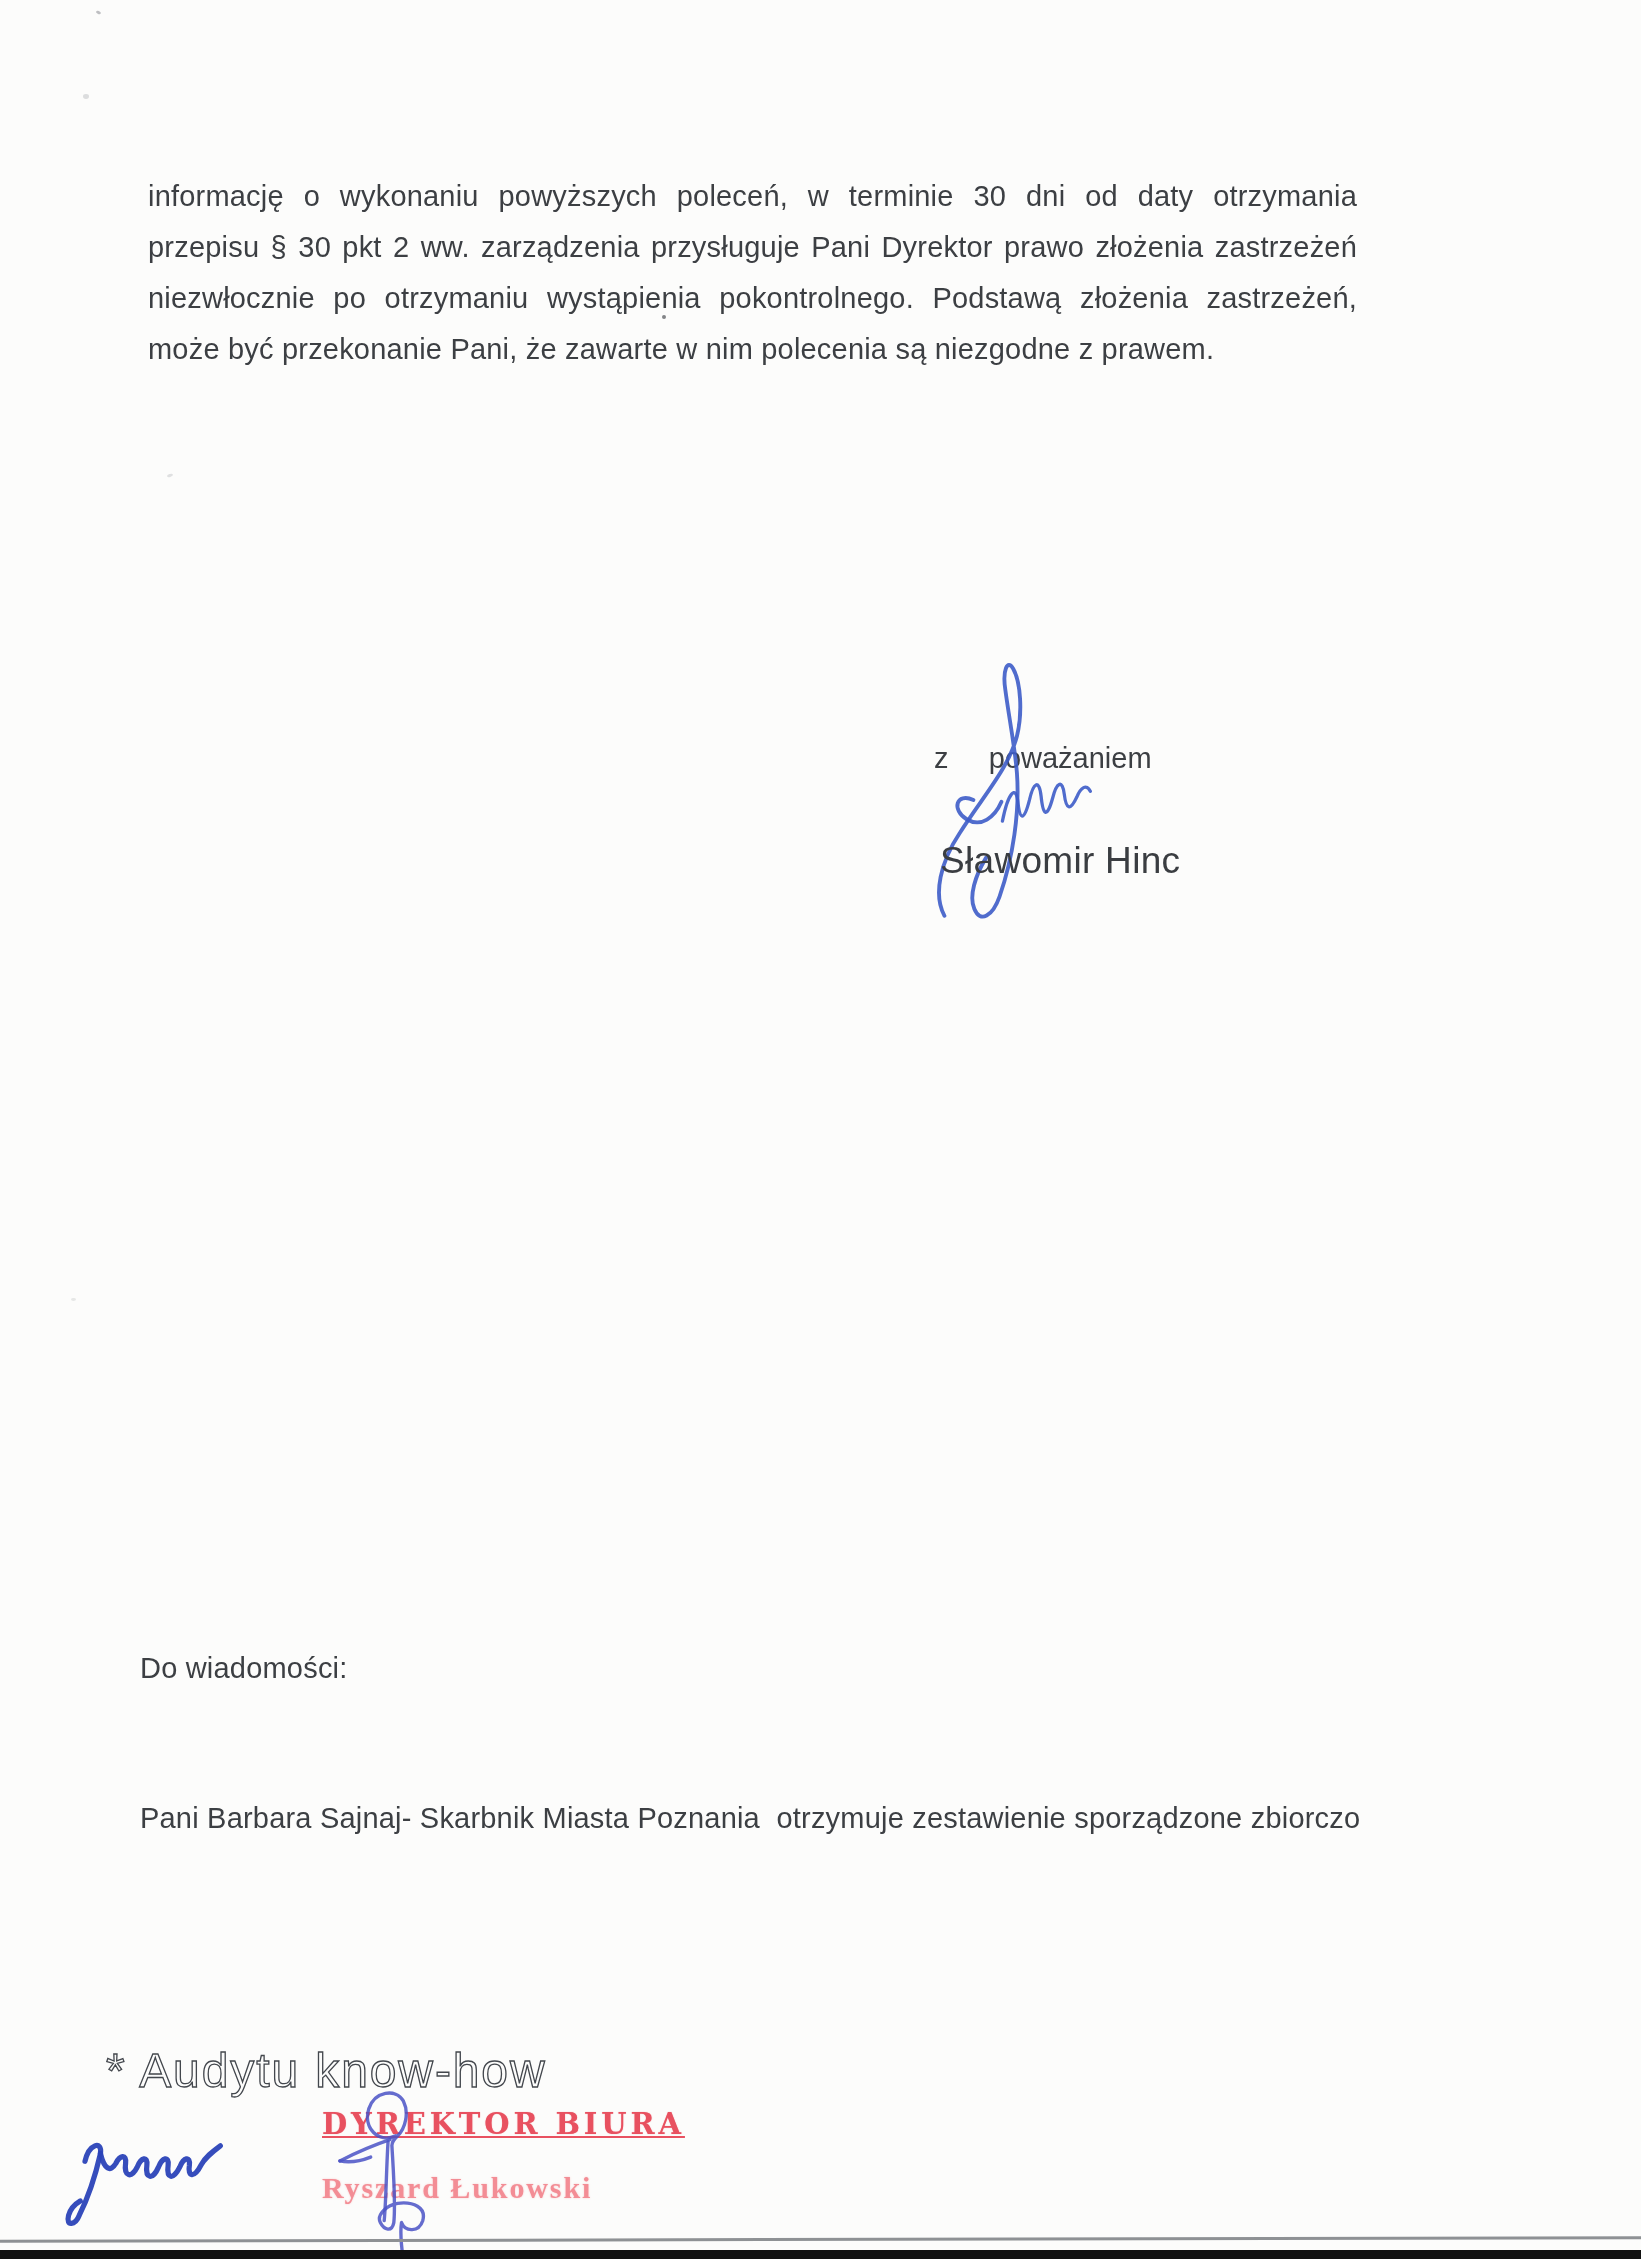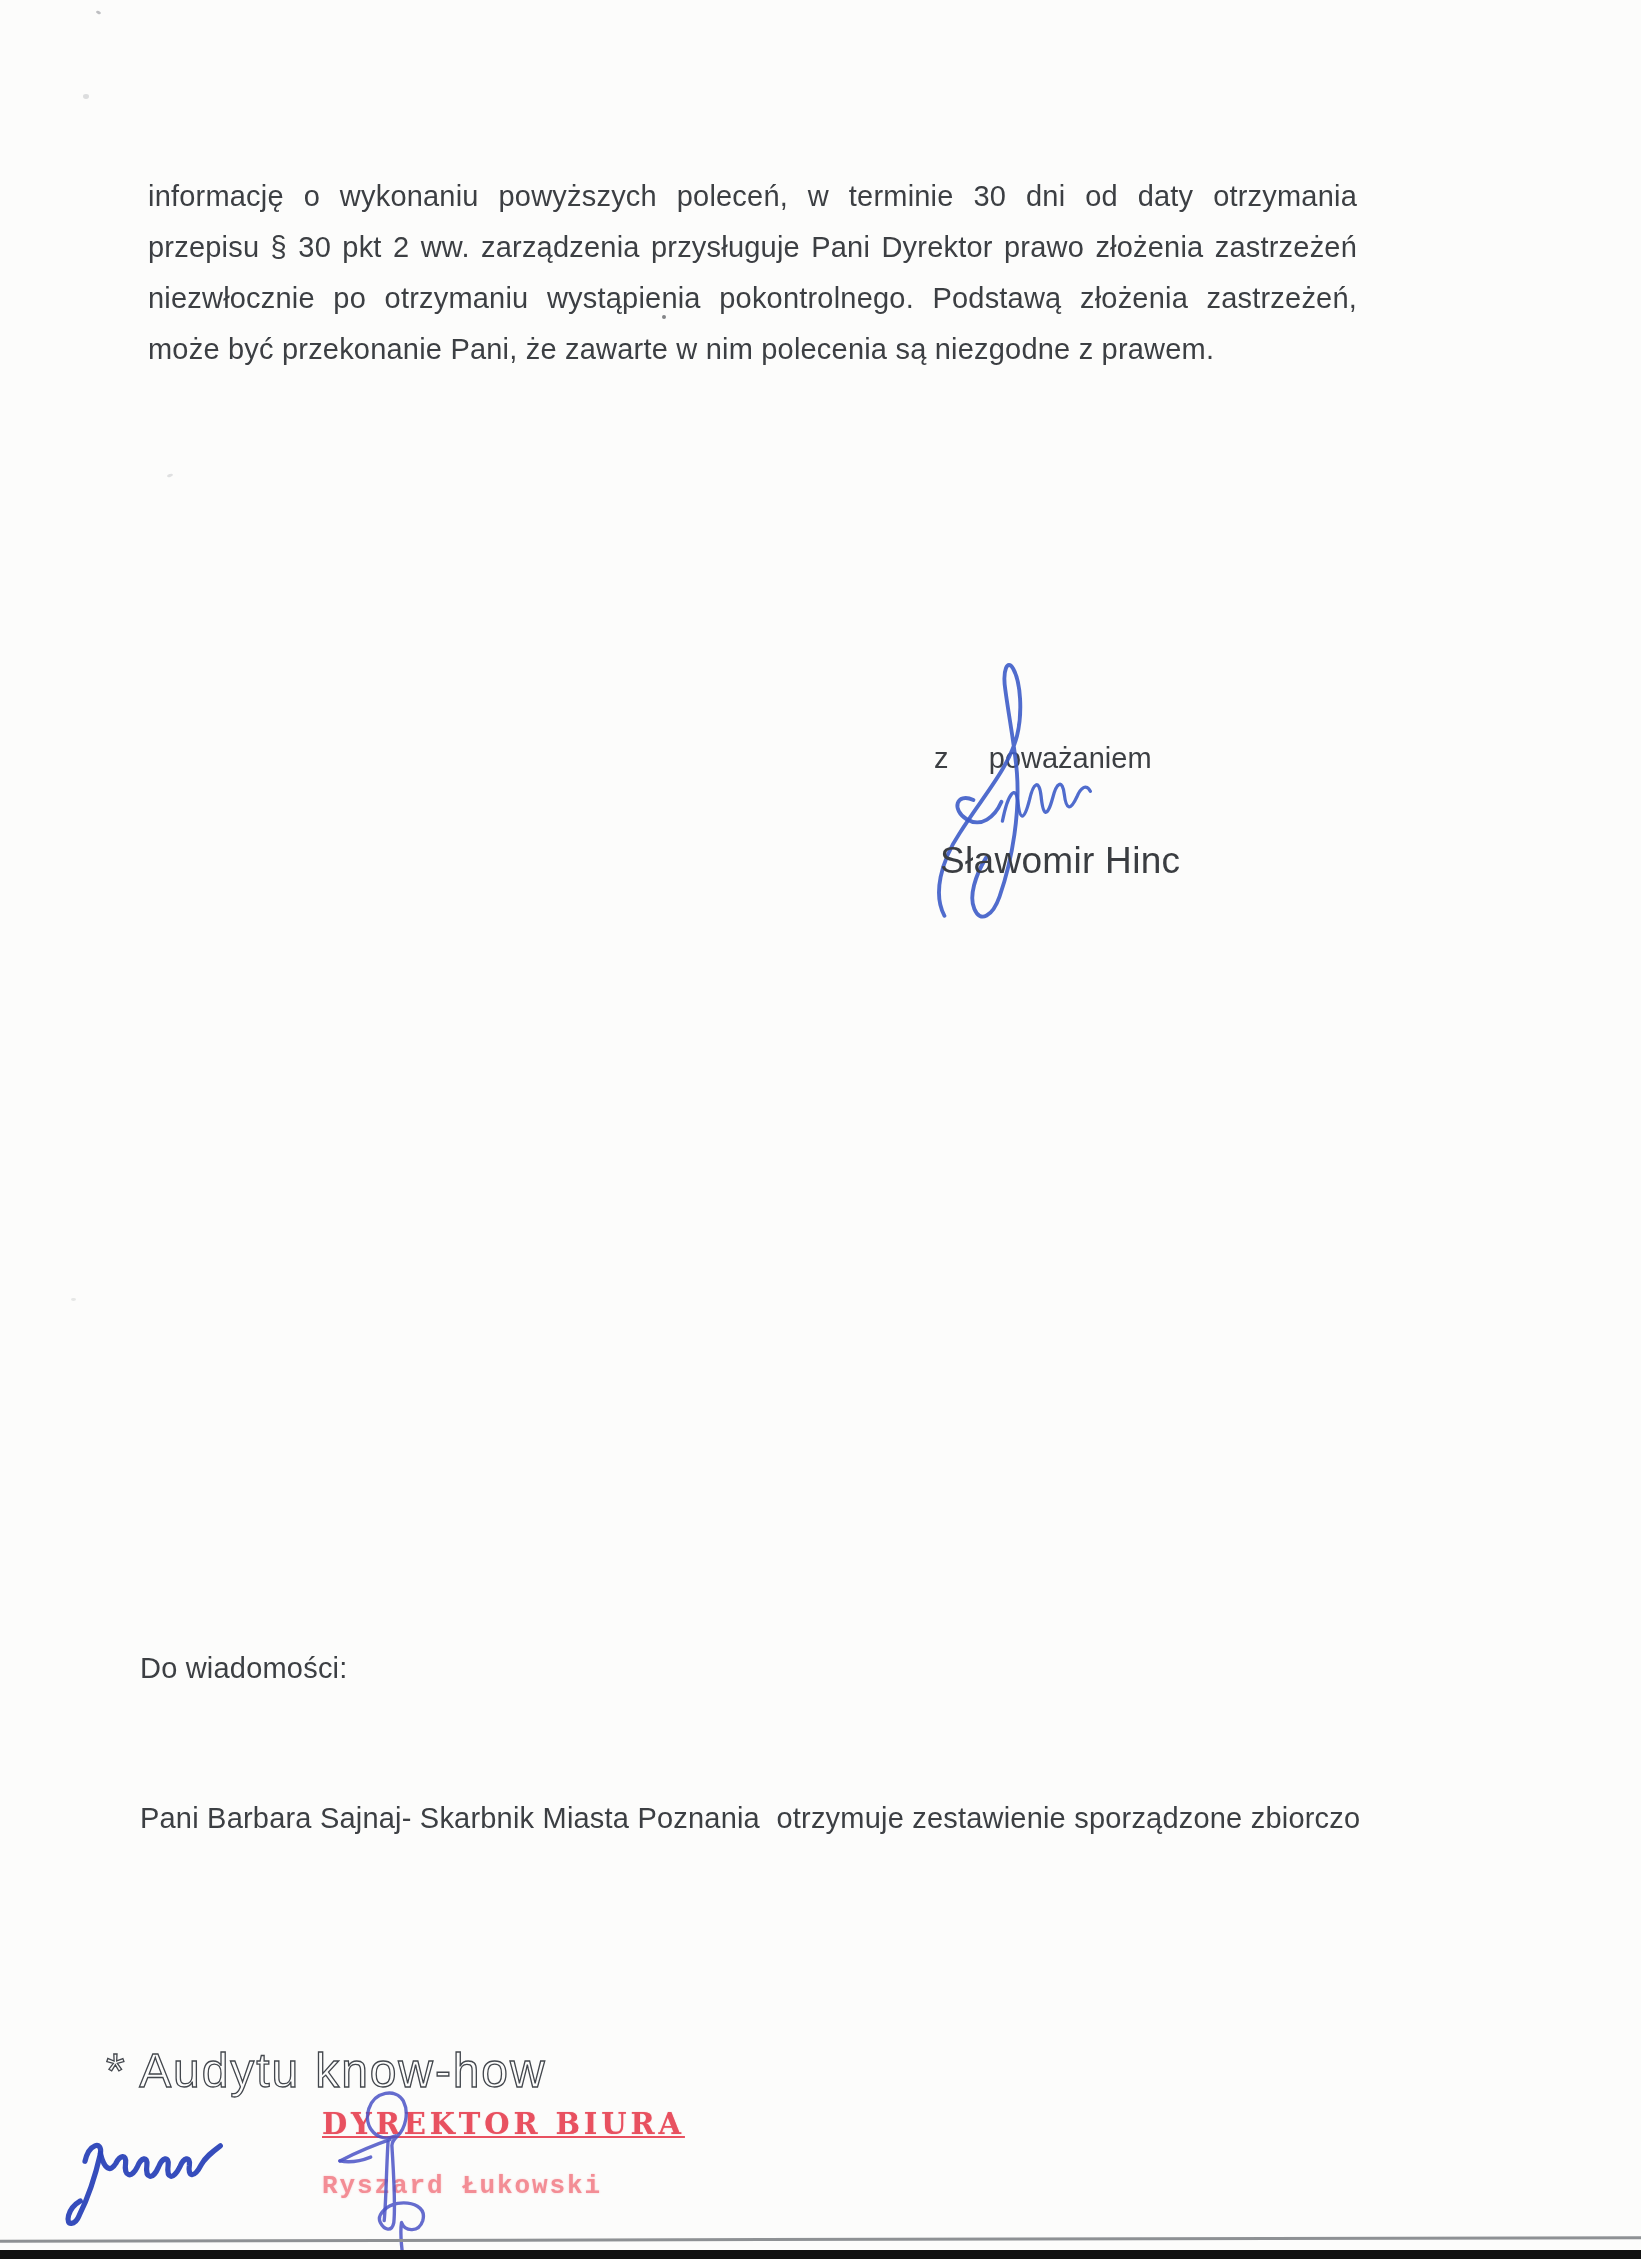--- a/index.html
+++ b/index.html
@@ -49,22 +49,22 @@
   
   .stamp-l1{
     position:absolute;left:322px;top:2107px;
     font-family:"DejaVu Serif", serif;font-weight:bold;
     font-size:29px;letter-spacing:3.9px;color:#e63a4b;opacity:.88;
     text-shadow:0 0 1px rgba(230,58,75,.55);
     text-decoration:underline;
   }
   .stamp-l2{
     position:absolute;left:322px;top:2171px;
-    font-family:Liberation Mono, monospace;font-weight:bold;
-    font-size:26px;letter-spacing:1.9px;color:#ee4a57;opacity:.62;
+    font-family:Liberation Serif, serif;font-weight:bold;
+    font-size:30px;letter-spacing:1.9px;color:#ee4a57;opacity:.62;
     text-shadow:0 0 1.9px rgba(238,74,87,.5);
   }
   .sig-left{position:absolute;left:56px;top:2136px;}
   .sig-vertical{position:absolute;left:336px;top:2078px;}
   
   .scan-line{
     position:absolute;left:-5.8px;right:-5.8px;top:2238px;height:2.9px;
     background:#8e9194;transform:rotate(-.12deg);
   }
   .scan-bottom{

